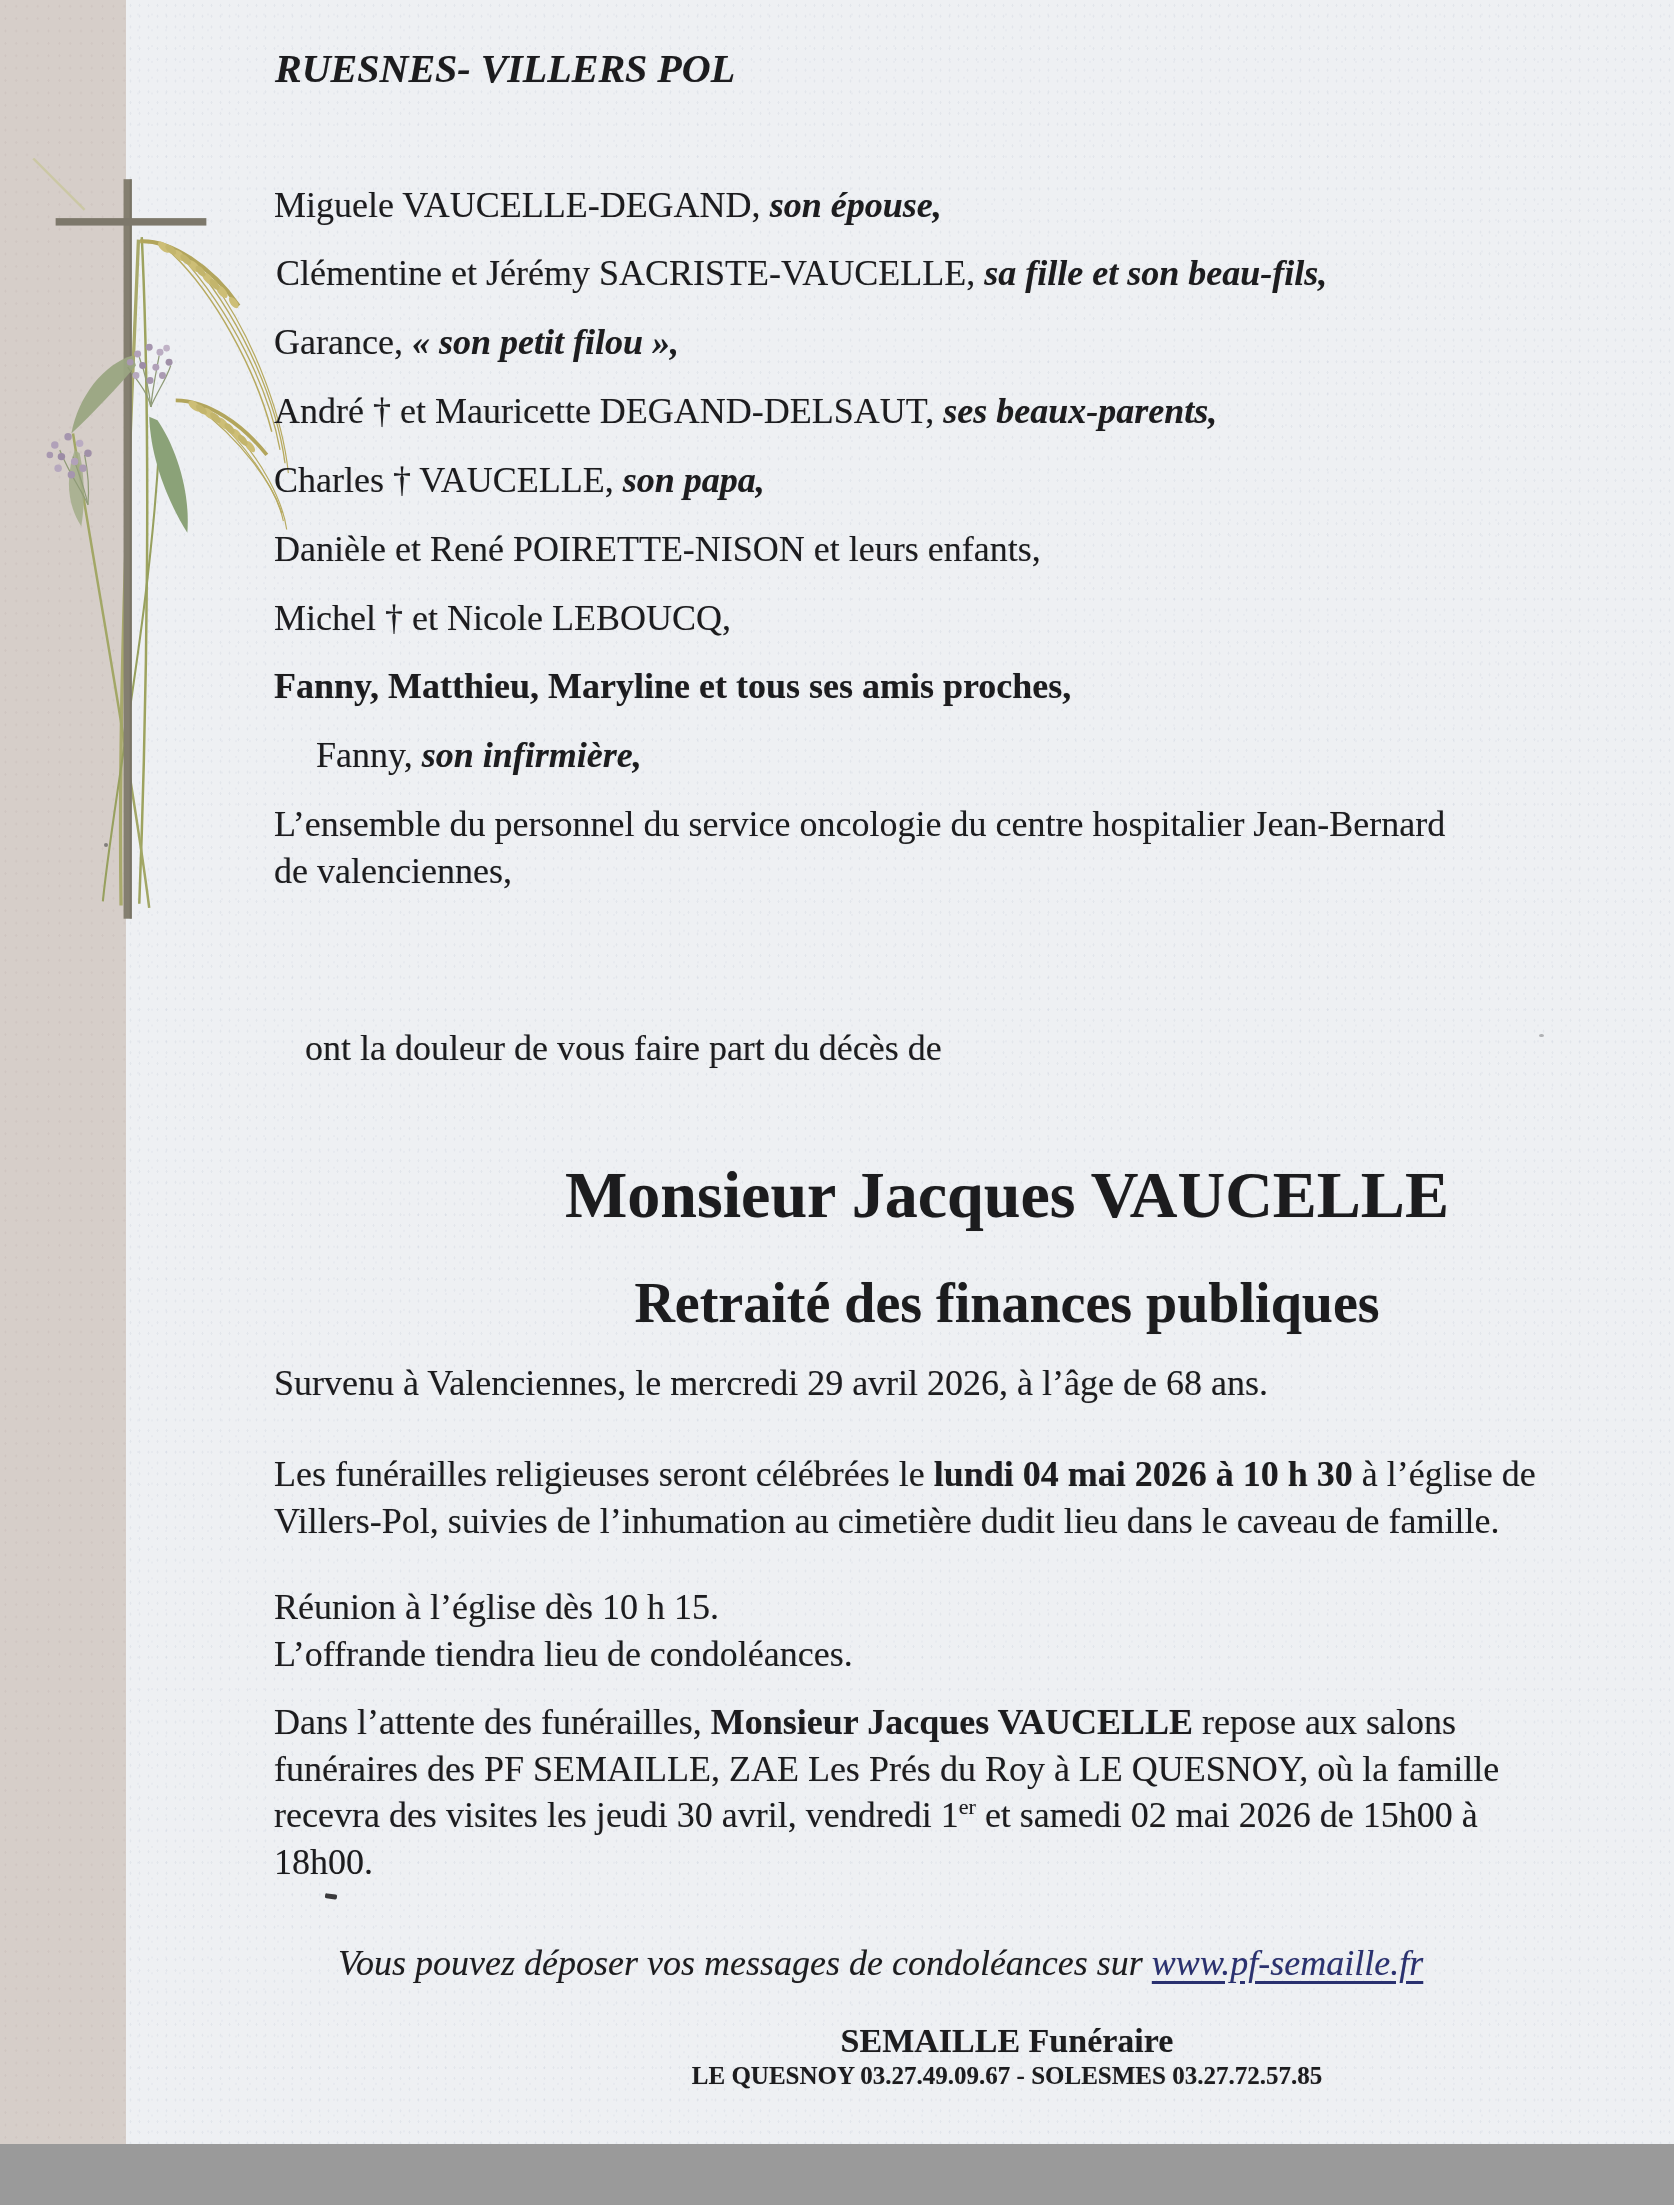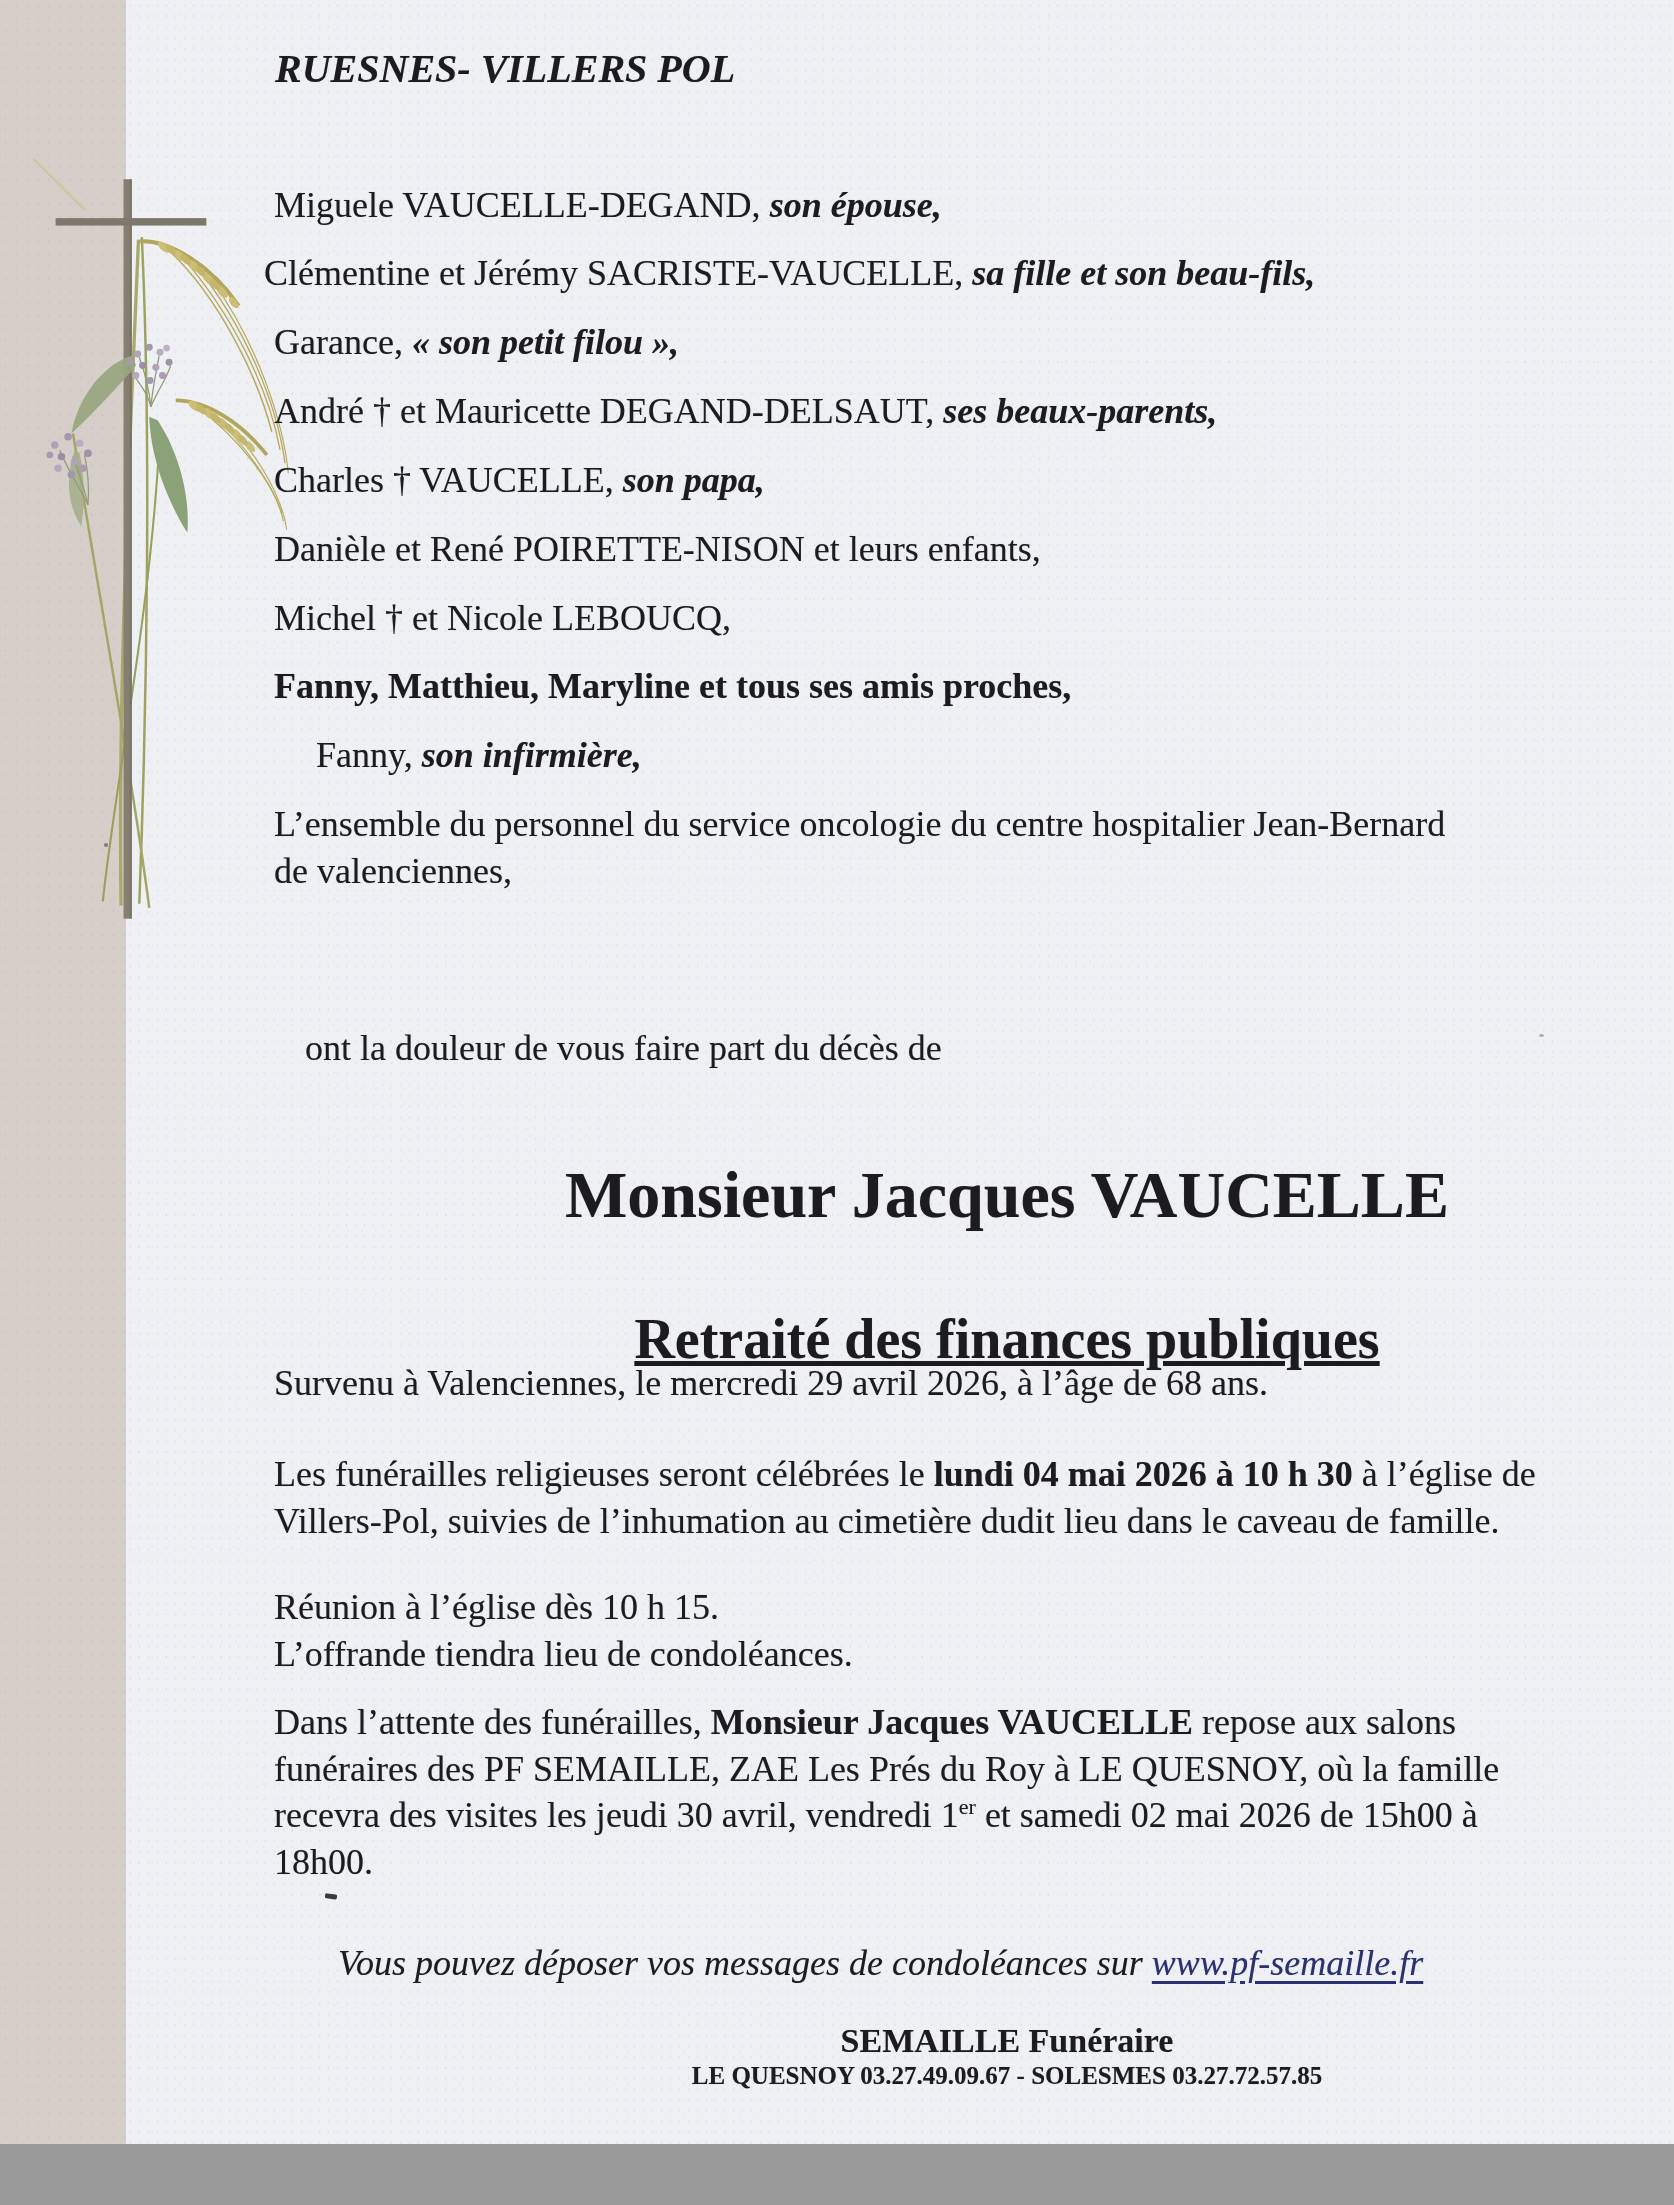--- a/index.html
+++ b/index.html
@@ -137,36 +137,36 @@
           <circle cx="40" cy="374" r="4.5" fill="#b6a8be"></circle>
         <circle cx="56" cy="382" r="4.5" fill="#a595ae"></circle>
           <circle cx="30" cy="358" r="4" fill="#a898b0"></circle>
       </g>
     </g>
   </svg>
 
   <p class="header" style="left:275px;top:46px;">RUESNES- VILLERS POL</p>
 
   <p class="line fam" style="left:274px;top:182px;"><span>Miguele VAUCELLE-DEGAND, </span><b>son épouse,</b></p>
-  <p class="line fam" style="left:264px;top:250px;"><span>Clémentine et Jérémy SACRISTE-VAUCELLE, </span><b>sa fille et son beau-fils,</b></p>
+  <p class="line fam" style="left:276px;top:250px;"><span>Clémentine et Jérémy SACRISTE-VAUCELLE, </span><b>sa fille et son beau-fils,</b></p>
   <p class="line fam" style="left:274px;top:319px;"><span>Garance, </span><b>« son petit filou »,</b></p>
   <p class="line fam" style="left:274px;top:388px;"><span>André † et Mauricette DEGAND-DELSAUT, </span><b>ses beaux-parents,</b></p>
   <p class="line fam" style="left:274px;top:457px;"><span>Charles † VAUCELLE, </span><b>son papa,</b></p>
   <p class="line fam" style="left:274px;top:526px;"><span>Danièle et René POIRETTE-NISON et leurs enfants,</span><b></b></p>
   <p class="line fam" style="left:274px;top:595px;"><span>Michel † et Nicole LEBOUCQ,</span><b></b></p>
   <p class="line fam" style="left:274px;top:663px;font-weight:bold;"><span>Fanny, Matthieu, Maryline et tous ses amis proches,</span><b></b></p>
   <p class="line fam" style="left:274px;top:732px;margin-left:42px;"><span>Fanny, </span><b>son infirmière,</b></p>
 
   <p class="line" style="left:274px;top:801px;">L’ensemble du personnel du service oncologie du centre hospitalier Jean-Bernard</p>
   <p class="line" style="left:274px;top:848px;">de valenciennes,</p>
 
   <p class="line" style="left:274px;top:1025px;margin-left:31px;">ont la douleur de vous faire part du décès de</p>
 
   <p class="centered deceased-name" style="top:1158px;">Monsieur Jacques VAUCELLE</p>
-  <p class="centered deceased-title" style="top:1308px;text-decoration:underline;">Retraité des finances publiques</p>
+  <p class="centered deceased-title" style="top:1272px;">Retraité des finances publiques</p>
 
   <p class="line" style="left:274px;top:1360px;">Survenu à Valenciennes, le mercredi 29 avril 2026, à l’âge de 68 ans.</p>
 
   <p class="line" style="left:274px;top:1451px;"><span>Les funérailles religieuses seront célébrées le </span><b>lundi 04 mai 2026 à 10 h 30</b><span> à l’église de</span></p>
   <p class="line" style="left:274px;top:1498px;">Villers-Pol, suivies de l’inhumation au cimetière dudit lieu dans le caveau de famille.</p>
 
   <p class="line" style="left:274px;top:1584px;">Réunion à l’église dès 10 h 15.</p>
   <p class="line" style="left:274px;top:1631px;">L’offrande tiendra lieu de condoléances.</p>
 
   <p class="line" style="left:274px;top:1699px;"><span>Dans l’attente des funérailles, </span><b>Monsieur Jacques VAUCELLE</b><span> repose aux salons</span></p>

